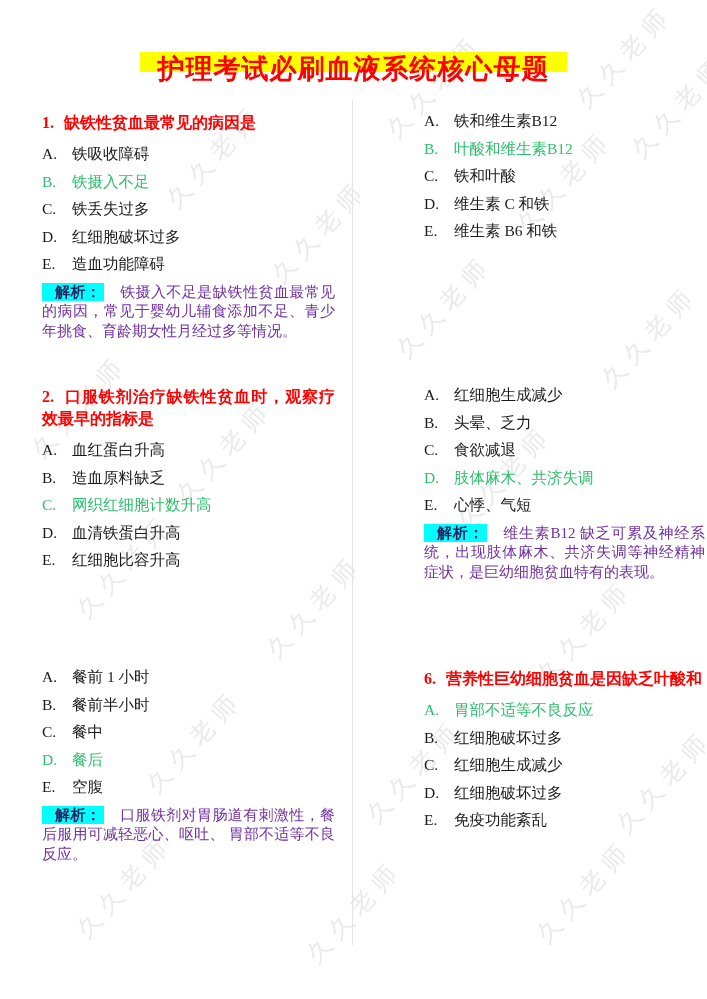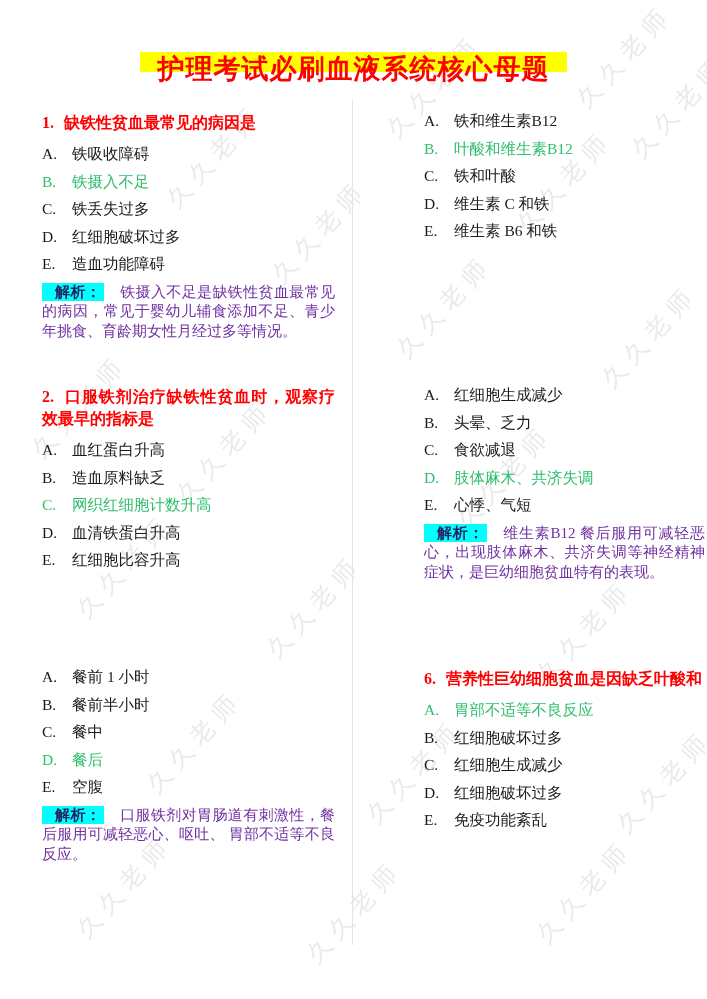--- a/index.html
+++ b/index.html
@@ -257,21 +257,21 @@
         <span class="opt-text">食欲减退</span>
       </div>
     <div class="opt correct">
         <span class="opt-letter">D.</span>
         <span class="opt-text">肢体麻木、共济失调</span>
       </div>
     <div class="opt">
         <span class="opt-letter">E.</span>
         <span class="opt-text">心悸、气短</span>
       </div>
-    <p class="analysis"><span class="ana-label">解析：</span><span>维生素B12 餐后服用可减轻恶心，出现肢体麻木、共济失调等神经精神症状，是巨幼细胞贫血特有的表现。</span></p>
+    <p class="analysis"><span class="ana-label">解析：</span><span>维生素B12 缺乏可累及神经系统，出现肢体麻木、共济失调等神经精神症状，是巨幼细胞贫血特有的表现。</span></p>
   </div>
 
   <div class="sec sec-3">
     <div class="q-title"><span class="q-num">6.</span><span>营养性巨幼细胞贫血是因缺乏叶酸和</span></div>
     <div class="opt correct">
         <span class="opt-letter">A.</span>
         <span class="opt-text">胃部不适等不良反应</span>
       </div>
     <div class="opt">
         <span class="opt-letter">B.</span>

